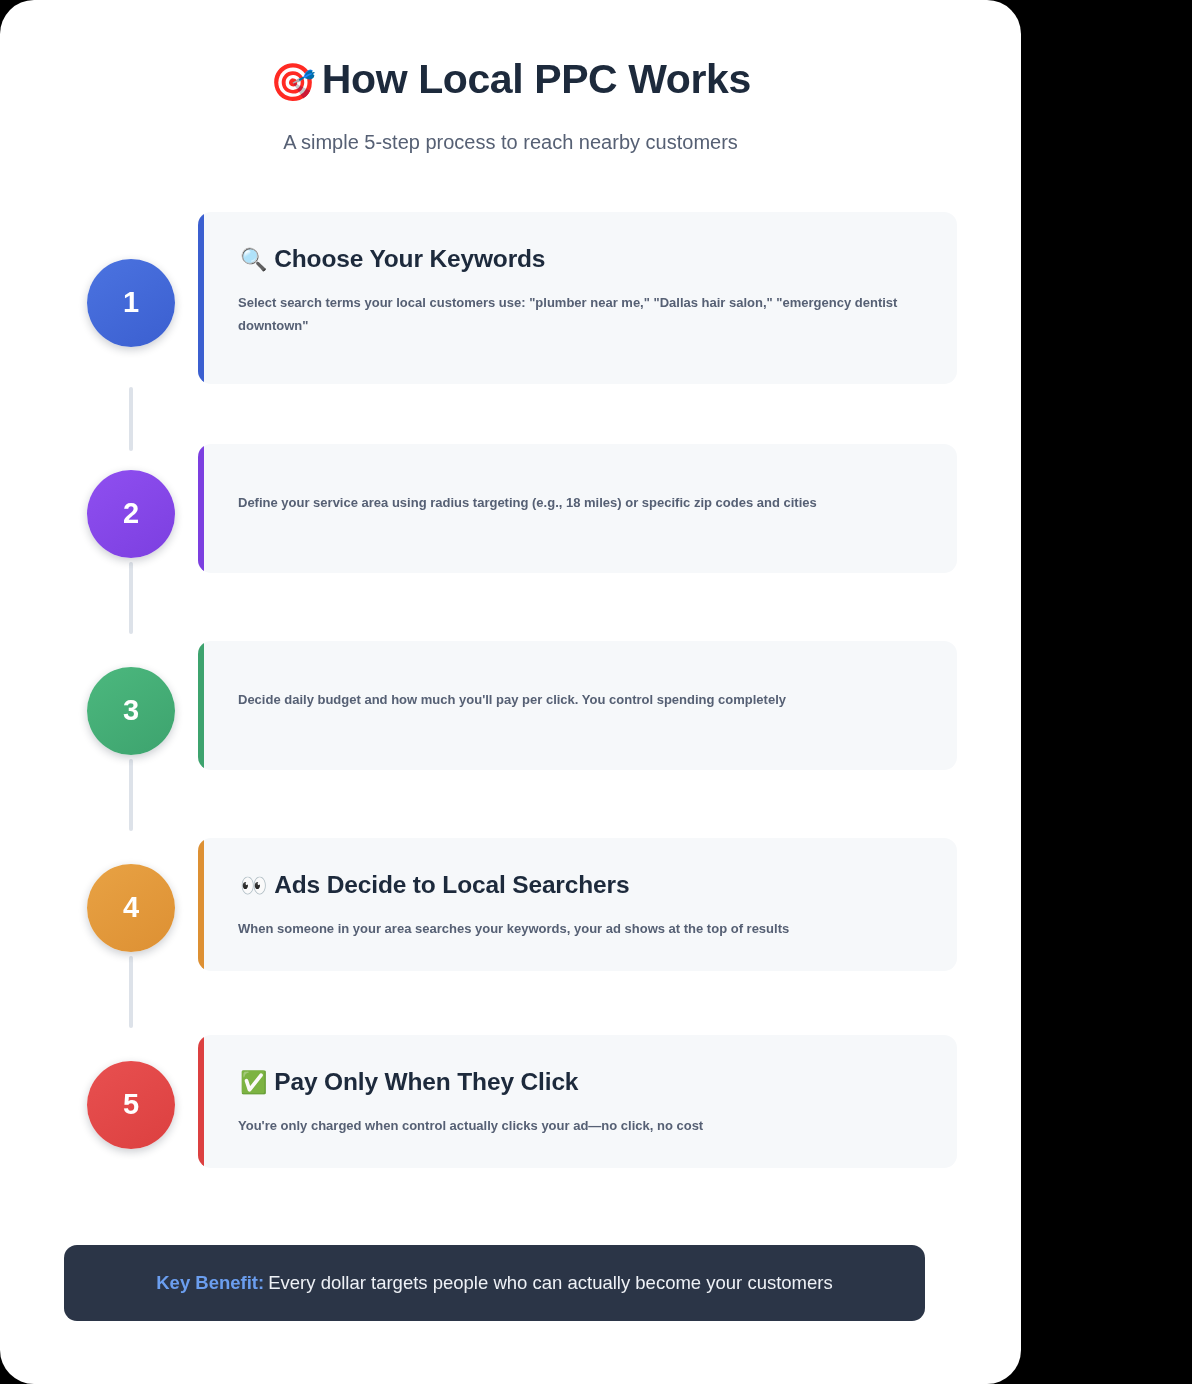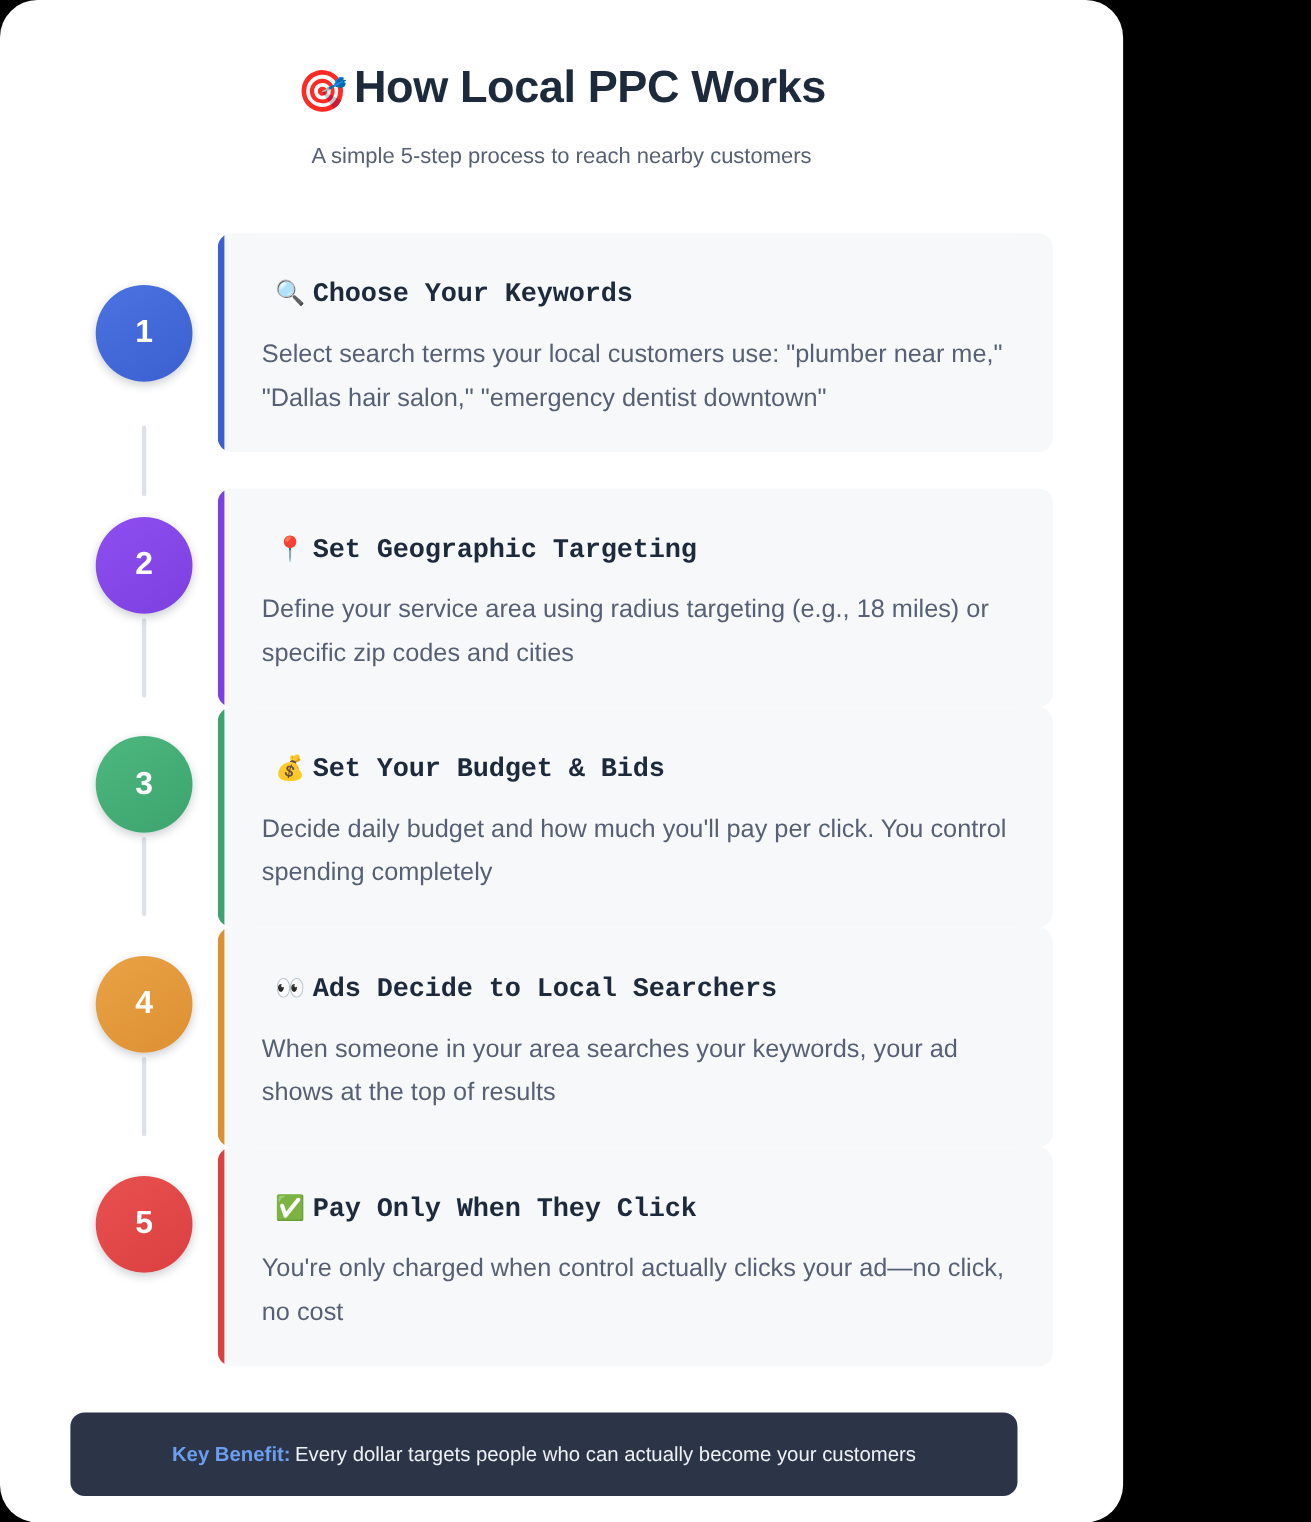--- a/index.html
+++ b/index.html
@@ -112,37 +112,37 @@
   .accent-bar {
     position: absolute;
     left: 0;
     top: 0;
     bottom: 0;
     width: 6px;
     border-top-left-radius: 13px;
     border-bottom-left-radius: 13px;
   }
   .card-title {
-    margin: 12px;
+    margin: 2px;
     font-size: 24.5px;
     font-weight: bold;
     color: #1d2a3c;
     letter-spacing: -0.15px;
     line-height: 1.25;
-    font-family: Liberation Mono, monospace;
   }
   .card-title .t-emoji {
     font-size: 22px;
     margin-right: 7px;
   }
   .card-desc {
     margin: 18px 0 0 0;
-    font-size: 23px;
+    font-size: 13px;
     line-height: 1.72;
     color: #566074;
+    font-weight: bold;
   }
 
   
   .step-row.r1 { min-height: 232px; }
   .step-row.r1 .step-card { min-height: 172px; }
   .step-row.r2, .step-row.r3, .step-row.r4, .step-row.r5 { min-height: 197px; }
   .step-row.r2 .step-card,
   .step-row.r3 .step-card,
   .step-row.r4 .step-card,
   .step-row.r5 .step-card { min-height: 129px; }
@@ -213,39 +213,33 @@
 
     <div class="step-row r2">
       <div class="badge-col">
         <div class="connector"></div>
         <div class="step-badge" id="badge-2" style="background: linear-gradient(145deg, rgb(143, 79, 240) 0%, rgb(124, 63, 224) 100%);">
           <span>2</span>
         </div>
       </div>
       <div class="step-card">
         <div class="accent-bar" id="accent-2" style="background: rgb(124, 63, 224);"></div>
-        <h2 class="card-title">
-          <span class="t-emoji">📍</span><span>Set Geographic Targeting</span>
-        </h2>
         <p class="card-desc">Define your service area using radius targeting (e.g., 18 miles) or specific zip codes and cities</p>
       </div>
     </div>
 
     <div class="step-row r3">
       <div class="badge-col">
         <div class="connector"></div>
         <div class="step-badge" id="badge-3" style="background: linear-gradient(145deg, rgb(76, 184, 126) 0%, rgb(61, 163, 110) 100%);">
           <span>3</span>
         </div>
       </div>
       <div class="step-card">
         <div class="accent-bar" id="accent-3" style="background: rgb(61, 163, 110);"></div>
-        <h2 class="card-title">
-          <span class="t-emoji">💰</span><span>Set Your Budget &amp; Bids</span>
-        </h2>
         <p class="card-desc">Decide daily budget and how much you'll pay per click. You control spending completely</p>
       </div>
     </div>
 
     <div class="step-row r4">
       <div class="badge-col">
         <div class="connector"></div>
         <div class="step-badge" id="badge-4" style="background: linear-gradient(145deg, rgb(232, 162, 68) 0%, rgb(221, 144, 51) 100%);">
           <span>4</span>
         </div>

